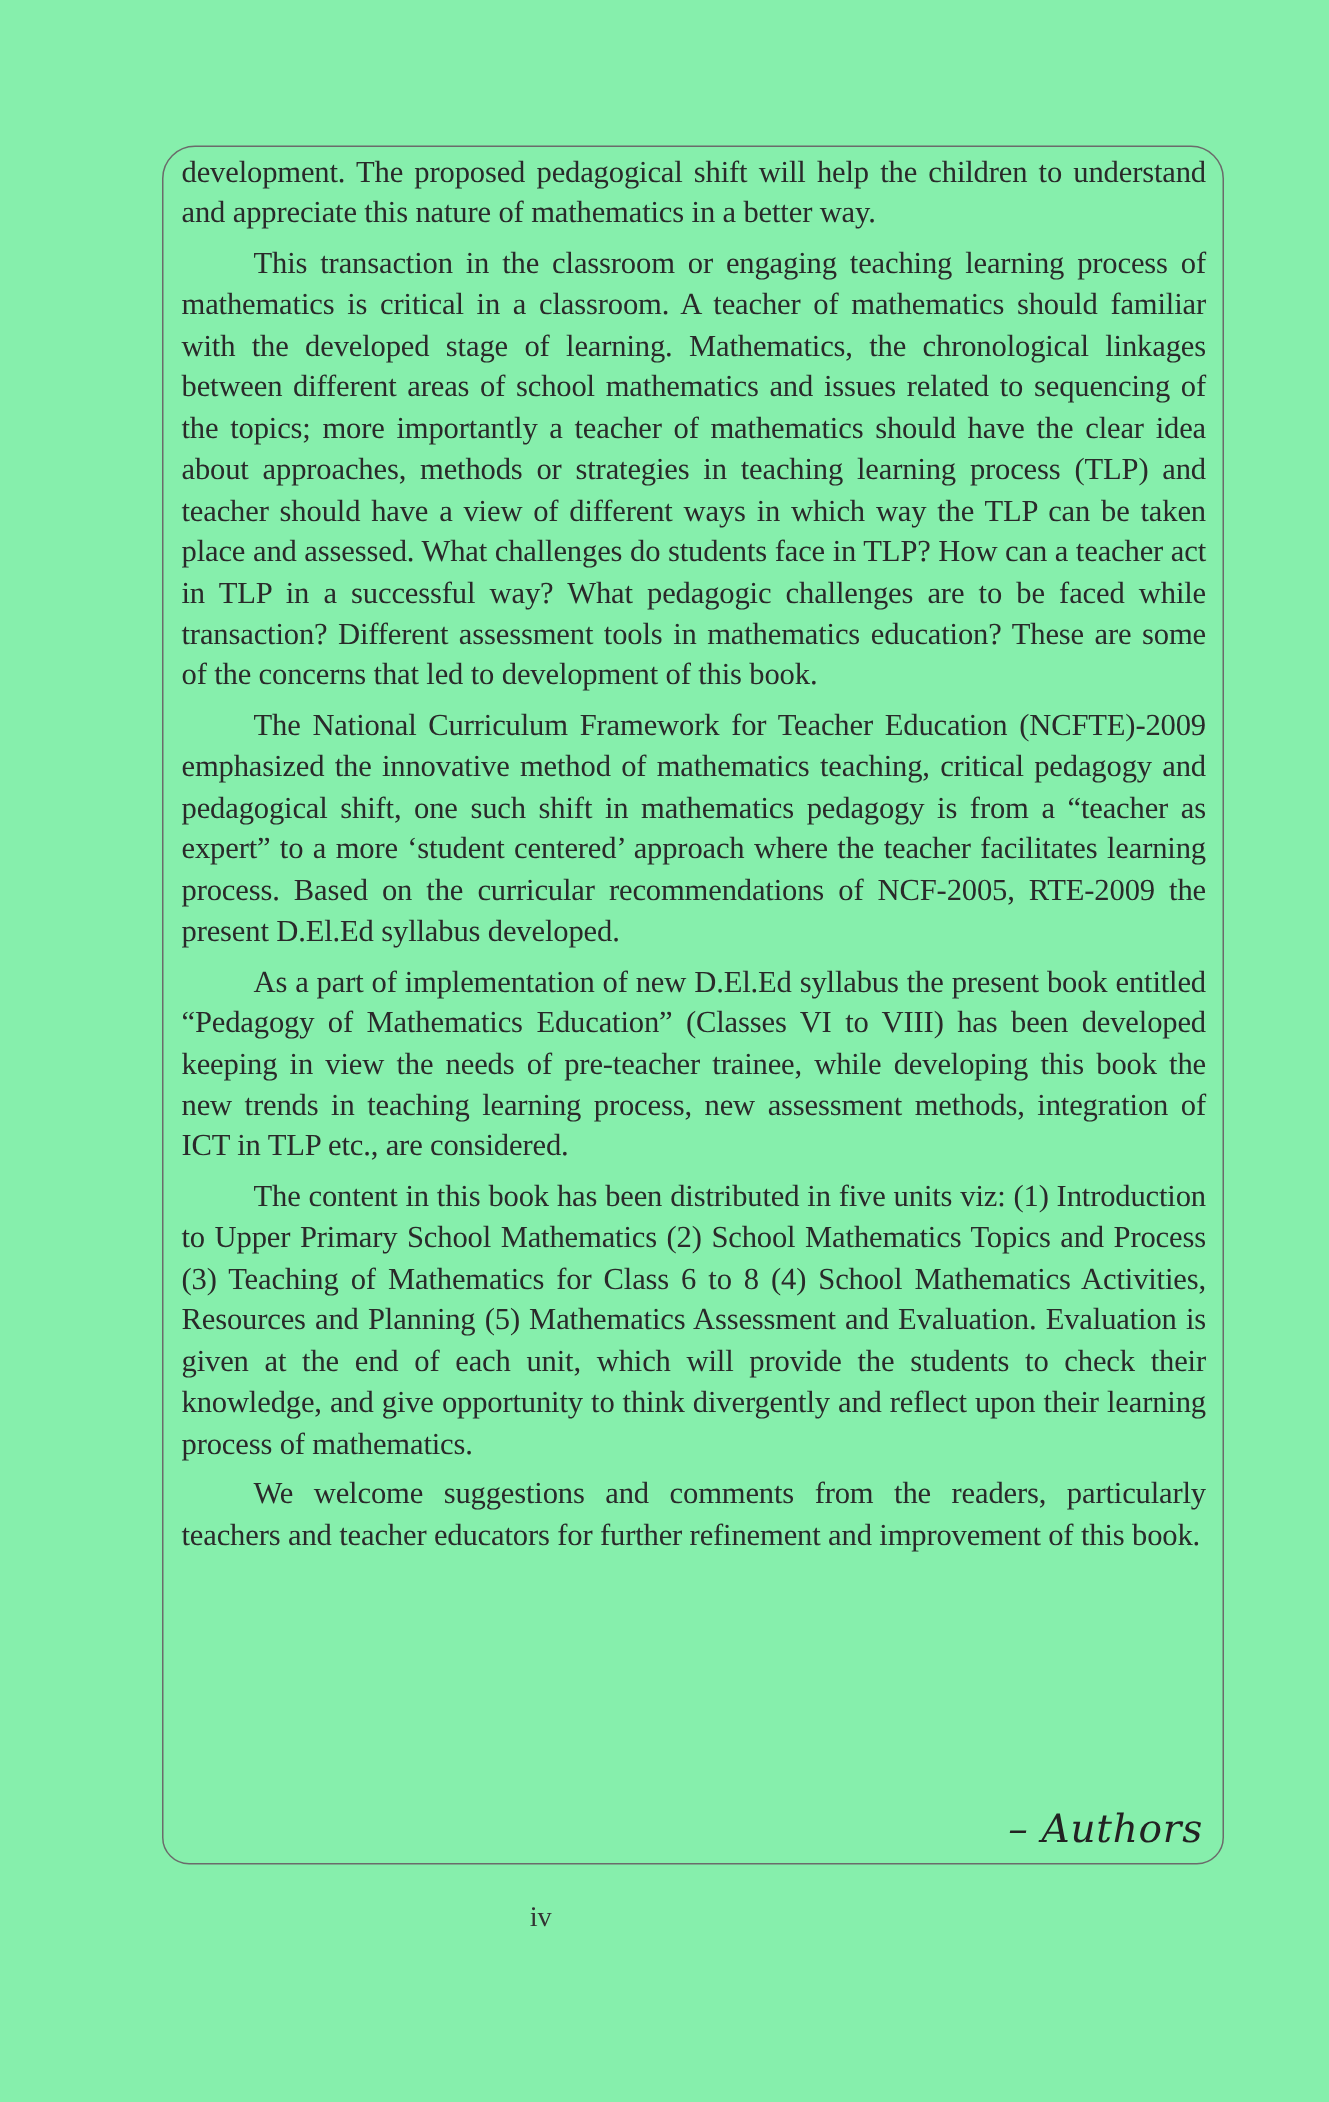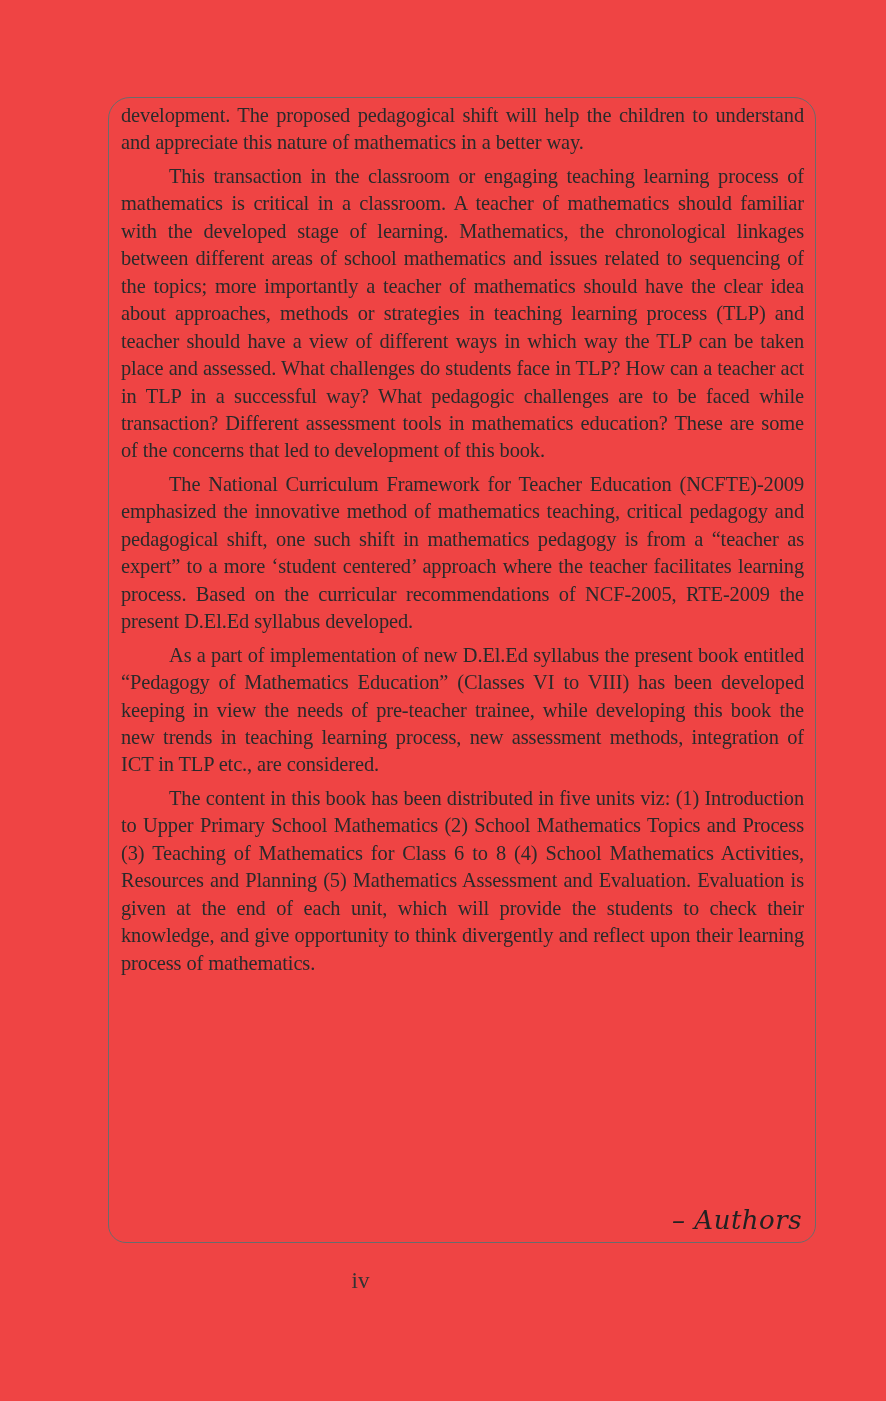--- a/index.html
+++ b/index.html
@@ -12,21 +12,21 @@
       height: 1401px;
       position: relative;
       overflow: hidden;
       font-family: "Liberation Serif", "DejaVu Serif", serif;
       color: #2a2a2a;
     }
     .page {
       position: absolute;
       left: 0; top: 0;
       width: 886px; height: 1401px;
-      background: #ef4444;
+      background: #86efac;
     }
     .frame {
       position: absolute;
       left: 108px;
       top: 97px;
       width: 708px;
       height: 1146px;
       border: 1.5px solid #6b6b6b;
       border-radius: 22px 22px 18px 18px;
       box-sizing: border-box;
@@ -59,34 +59,35 @@
       font-size: 26px;
       color: #222;
       letter-spacing: 0.5px;
     }
     .page-number {
       position: absolute;
       left: 0;
       width: 721px;
       top: 1268px;
       text-align: center;
-      font-size: 23px;
+      font-size: 19px;
       color: #333;
     }
   </style>
 </head>
 <body>
 
 <div class="page">
   <div class="frame"></div>
 
   <div class="content">
     <p class="first">development. The proposed pedagogical shift will help the children to understand and appreciate this nature of mathematics in a better way.</p>
     <p>This transaction in the classroom or engaging teaching learning process of mathematics is critical in a classroom. A teacher of mathematics should familiar with the developed stage of learning. Mathematics, the chronological linkages between different areas of school mathematics and issues related to sequencing of the topics; more importantly a teacher of mathematics should have the clear idea about approaches, methods or strategies in teaching learning process (TLP) and teacher should have a view of different ways in which way the TLP can be taken place and assessed. What challenges do students face in TLP? How can a teacher act in TLP in a successful way? What pedagogic challenges are to be faced while transaction? Different assessment tools in mathematics education? These are some of the concerns that led to development of this book.</p>
     <p>The National Curriculum Framework for Teacher Education (NCFTE)-2009 emphasized the innovative method of mathematics teaching, critical pedagogy and pedagogical shift, one such shift in mathematics pedagogy is from a “teacher as expert” to a more ‘student centered’ approach where the teacher facilitates learning process. Based on the curricular recommendations of NCF-2005, RTE-2009 the present D.El.Ed syllabus developed.</p>
     <p>As a part of implementation of new D.El.Ed syllabus the present book entitled “Pedagogy of Mathematics Education” (Classes VI to VIII) has been developed keeping in view the needs of pre-teacher trainee, while developing this book the new trends in teaching learning process, new assessment methods, integration of ICT in TLP etc., are considered.</p>
     <p>The content in this book has been distributed in five units viz: (1) Introduction to Upper Primary School Mathematics (2) School Mathematics Topics and Process (3) Teaching of Mathematics for Class 6 to 8 (4) School Mathematics Activities, Resources and Planning (5) Mathematics Assessment and Evaluation. Evaluation is given at the end of each unit, which will provide the students to check their knowledge, and give opportunity to think divergently and reflect upon their learning process of mathematics.</p>
+    <p>We welcome suggestions and comments from the readers, particularly teachers and teacher educators for further refinement and improvement of this book.</p>
   </div>
 
   <div class="signature">– Authors</div>
 
   <div class="page-number">iv</div>
 </div>
 
 </body></html>

